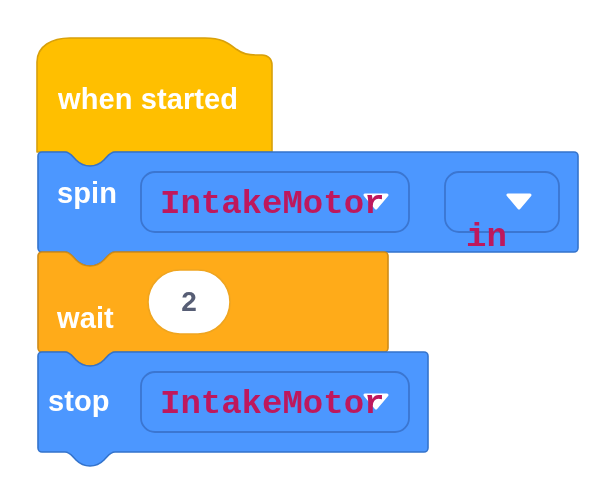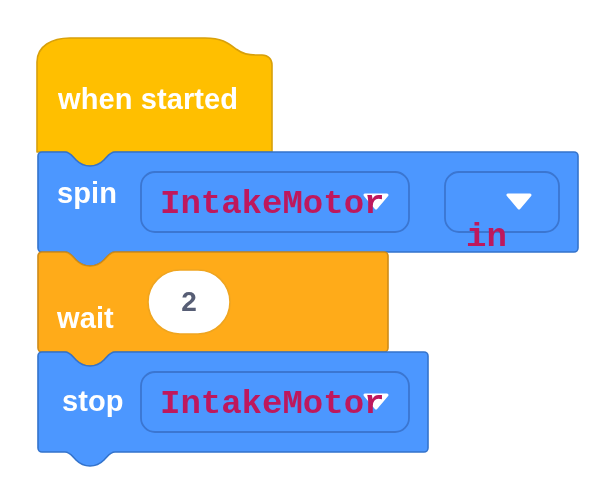--- a/index.html
+++ b/index.html
@@ -181,16 +181,16 @@
 
   <div class="blk-label hat-text" style="left:58px; top:85px;">when started</div>
 
   <div class="blk-label" style="left:57px; top:179px;">spin</div>
   <div class="field-text" style="left:160px; top:187px;">IntakeMotor</div>
   <div class="field-text" style="left:466px; top:187px;margin-top:33px;">in</div>
 
   <div class="blk-label" style="left:57px; top:288px;margin-top:16px;">wait</div>
   <div class="num-text" style="left:148px; top:288px; width:82px;">2</div>
 
-  <div class="blk-label" style="left:62px; top:387px;">stop</div>
+  <div class="blk-label" style="left:48px; top:387px;">stop</div>
   <div class="field-text" style="left:160px; top:387px;">IntakeMotor</div>
 
 </div>
 
 </body></html>

